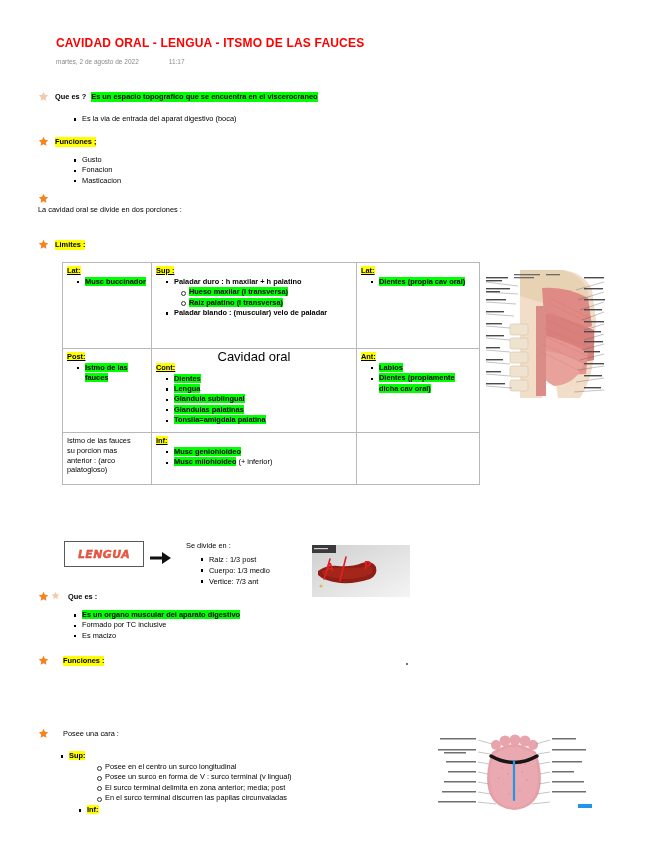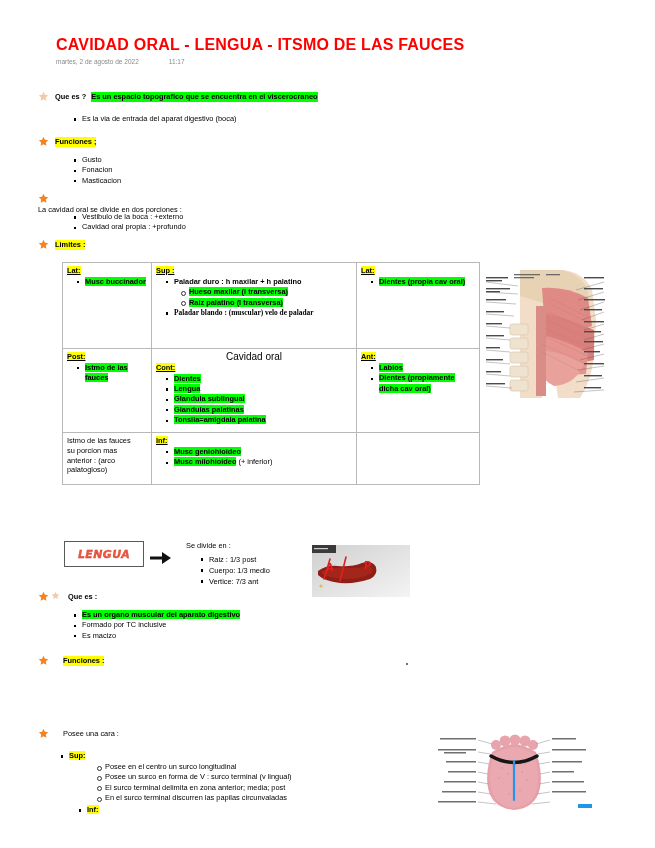--- a/index.html
+++ b/index.html
@@ -6,21 +6,21 @@
   body{
     width:655px;height:848px;background:#ffffff;
     font-family:"Liberation Sans", sans-serif;
     color:#000;overflow:hidden;position:relative;
   }
   .page{position:relative;width:655px;height:848px;}
 
   
   .title{
     position:absolute;left:56px;top:36px;
-    font-size:16px;font-weight:bold;color:#FF0000;
+    font-size:12px;font-weight:bold;color:#FF0000;
     letter-spacing:.2px;white-space:nowrap;
   }
   .datetime{
     position:absolute;left:56px;top:58px;
     font-size:6.5px;color:#8a8a8a;white-space:nowrap;
   }
   .datetime .tm{margin-left:30px;}
 
   
   .row{position:absolute;display:flex;align-items:flex-start;}
@@ -58,21 +58,21 @@
     border-collapse:collapse;table-layout:fixed;
   }
   .tbl td{
     border:1px solid #b8b8b8;vertical-align:top;
     padding:3px 4px 4px 4px;font-size:7.4px;line-height:9.8px;
   }
   .c1{width:80px;}
   .c2{width:196px;}
   .c3{width:114px;}
   .hdr{font-weight:bold;text-decoration:underline;}
-  .cellcenter{text-align:center;font-size:10px;margin-bottom:1px;}
+  .cellcenter{text-align:center;font-size:13px;margin-bottom:1px;}
 
   
   .img-sagittal{
     position:absolute;left:484px;top:268px;width:122px;height:132px;
     overflow:hidden;border:0;
   }
   .img-tongue-photo{
     position:absolute;left:312px;top:545px;width:98px;height:52px;
     overflow:hidden;
   }
@@ -143,24 +143,20 @@
   </ul>
 
   <div class="row" style="left:38px;top:194px;flex-direction:column;">
     <span class="star">
       <svg width="11" height="11" viewBox="0 0 24 24">
           <path fill="#F58220" d="M12 1.8l3.1 6.6 7.2.9-5.3 5 1.4 7.1L12 17.9 5.6 21.4 7 14.3 1.7 9.3l7.2-.9z"></path>
         </svg>
     </span>
     <span class="txt">La cavidad oral se divide en dos porciones :</span>
   </div>
-  <ul class="lvl" style="position:absolute;left:73px;top:212px;">
-    <li>Vestibulo de la boca :  +externo</li>
-    <li>Cavidad oral propia :  +profundo</li>
-  </ul>
 
   <div class="row" style="left:38px;top:240px;">
     <span class="star">
       <svg width="11" height="11" viewBox="0 0 24 24">
           <path fill="#F58220" d="M12 1.8l3.1 6.6 7.2.9-5.3 5 1.4 7.1L12 17.9 5.6 21.4 7 14.3 1.7 9.3l7.2-.9z"></path>
         </svg>
     </span>
     <span class="txt bold hl-yellow">Limites :</span>
   </div>
 
@@ -177,21 +173,21 @@
 
       <td class="c2">
         <div class="hdr"><span class="hl-yellow">Sup :</span></div>
         <ul class="lvl" style="margin-left:9px;margin-top:1px;">
           <li><span class="bold">Paladar duro : h maxilar + h palatino</span></li>
         </ul>
         <ul class="lvl lvl2" style="margin-left:24px;">
           <li><span class="bold hl-green">Hueso maxilar (l transversa)</span></li>
           <li><span class="bold hl-green">Raiz palatino (l transversa)</span></li>
         </ul>
-        <ul class="lvl" style="margin-left:9px;font-family:Liberation Serif, serif;">
+        <ul class="lvl" style="margin-left:9px;">
           <li><span class="bold">Paladar blando : (muscular) velo de paladar</span></li>
         </ul>
       </td>
 
       <td class="c3">
         <div class="hdr"><span class="hl-yellow">Lat:</span></div>
         <ul class="lvl" style="margin-left:9px;margin-top:1px;">
           <li style="white-space:normal;"><span class="bold hl-green">Dientes (propia cav oral)</span></li>
         </ul>
       </td>

